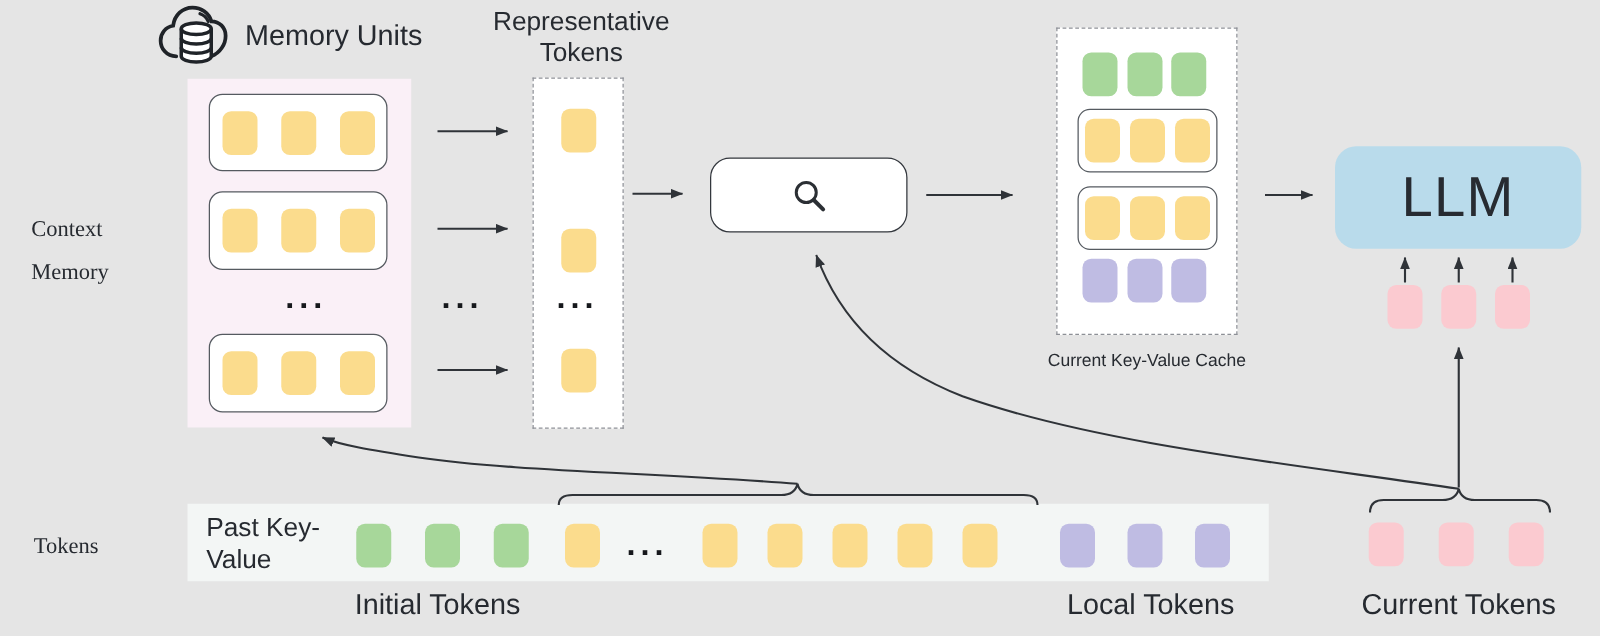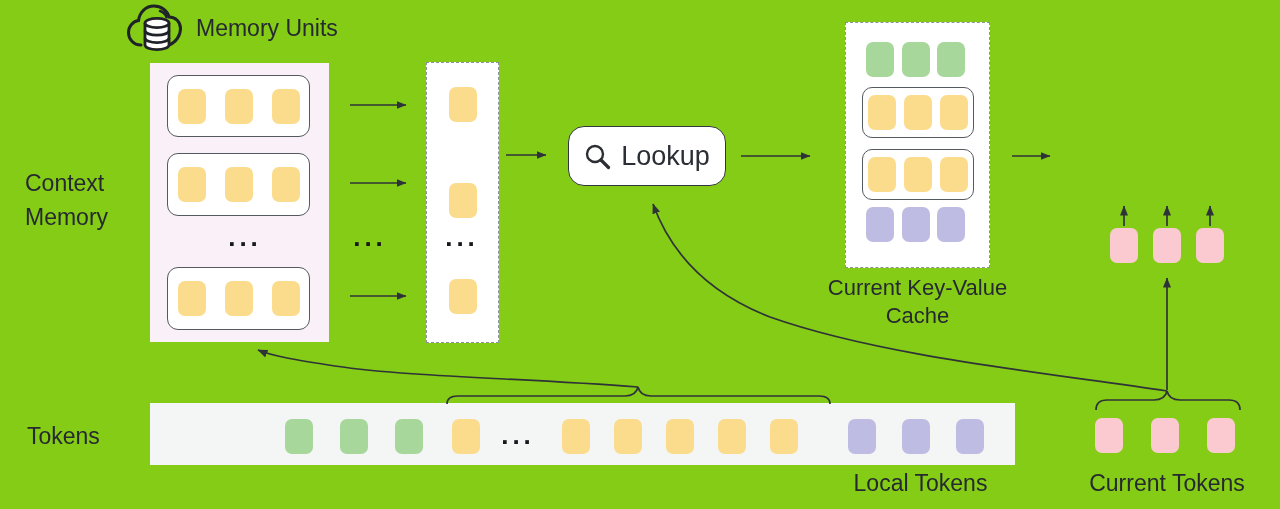--- a/index.html
+++ b/index.html
@@ -1,30 +1,30 @@
 <!DOCTYPE html>
 <html><head>
 <meta charset="utf-8">
 <style>
   html,body{margin:0;padding:0;background:#fff;}
   #canvas{
-    position:relative;width:1280px;height:509px;background:#84cc16;overflow:hidden;
+    position:relative;width:1280px;height:509px;background:#e5e5e5;overflow:hidden;
     font-family:"Liberation Sans","DejaVu Sans",sans-serif;color:#262a30;
   }
   .abs{position:absolute;}
   .token{width:28px;height:35px;border-radius:7px;flex:0 0 auto;}
   .trow{display:flex;align-items:center;}
   .unit-box{background:#fff;border:1.4px solid #555a60;border-radius:11px;
     display:flex;align-items:center;justify-content:center;gap:19px;box-sizing:border-box;}
   .cache-box-row{background:#fff;border:1.4px solid #555a60;border-radius:10px;
     display:flex;align-items:center;justify-content:center;gap:8px;box-sizing:border-box;}
   .dashed-box{border:1.6px dashed #8d9096;box-sizing:border-box;background:#fff;}
   .dots{font-weight:700;font-size:26px;line-height:22px;letter-spacing:4px;
     color:#16181c;text-align:center;}
-  .lbl-big{font-size:23px;line-height:34px;}
+  .lbl-big{font-size:18px;line-height:34px;font-family:Liberation Serif, serif;}
   .lbl-med{font-size:23px;line-height:27px;}
   .lbl-small{font-size:21px;line-height:25px;}
   .lbl-center{text-align:center;}
   .group-label{font-size:23px;text-align:center;}
   #lookup-btn{background:#fff;border:1.8px solid #33373d;border-radius:16px;
     display:flex;align-items:center;justify-content:center;gap:10px;
     font-size:27px;color:#2b2f35;box-sizing:border-box;}
   #llm-box{border-radius:17px;display:flex;align-items:center;justify-content:center;
     font-size:45px;letter-spacing:1px;color:#272b31;}
   svg.overlay{pointer-events:none;}
@@ -36,20 +36,21 @@
 
   <svg class="abs" style="left:126px;top:2px;" width="64" height="52" viewBox="0 0 64 52">
     <path d="M15,43 C7,43 2.5,36.5 2.5,30.5 C2.5,24.5 6.5,19.6 12.5,18.6 C13.5,10 20,4 28,4 C35,4 41,8.2 43.2,15 C49.5,15 54.5,20 54.5,26.5 C54.5,33.5 50,40.5 43,43" fill="none" stroke="#1f2328" stroke-width="3" stroke-linecap="round"></path>
     <path d="M34,9 C37,10 39.4,12.2 40.6,15.2" fill="none" stroke="#1f2328" stroke-width="2.6" stroke-linecap="round"></path>
     <path d="M19,21 v22 a12,4.6 0 0 0 24,0 v-22" fill="#ffffff" stroke="#1f2328" stroke-width="2.8"></path>
     <ellipse cx="31" cy="21" rx="12" ry="4.6" fill="#ffffff" stroke="#1f2328" stroke-width="2.8"></ellipse>
     <path d="M19,28.6 a12,4.6 0 0 0 24,0 M19,36 a12,4.6 0 0 0 24,0" fill="none" stroke="#1f2328" stroke-width="2.8"></path>
   </svg>
   <div class="abs lbl-med" style="left:196px;top:15px;">Memory Units</div>
 
+  <div class="abs lbl-small lbl-center" style="left:385px;top:5px;width:160px;">Representative Tokens</div>
 
   <div class="abs lbl-big" style="left:25px;top:166px;width:118px;">Context Memory</div>
 
   <div class="abs lbl-big" style="left:27px;top:419px;">Tokens</div>
 
   <div class="abs" style="left: 150px; top: 63px; width: 179px; height: 279px; background: rgb(250, 240, 247);"></div>
   <div class="abs unit-box" style="left:167px;top:75px;width:143px;height:62px;">
       <div class="token" style="background: rgb(251, 220, 141);"></div>
       <div class="token" style="background: rgb(251, 220, 141);"></div>
       <div class="token" style="background: rgb(251, 220, 141);"></div>
@@ -74,21 +75,20 @@
       <div class="token" style="background: rgb(251, 220, 141);"></div>
       <div class="token" style="background: rgb(251, 220, 141);"></div>
     </div>
   <div class="abs dots" style="left:430px;top:226px;width:64px;">...</div>
 
   <div id="lookup-btn" class="abs" style="left:568px;top:126px;width:158px;height:60px;">
     <svg width="27" height="27" viewBox="0 0 27 27">
       <circle cx="11" cy="11" r="8" fill="none" stroke="#2b2f34" stroke-width="2.4"></circle>
       <line x1="17" y1="17" x2="24.5" y2="24.5" stroke="#2b2f34" stroke-width="3.2" stroke-linecap="round"></line>
     </svg>
-    <span>Lookup</span>
   </div>
 
   <div class="abs dashed-box" style="left:845px;top:22px;width:145px;height:246px;"></div>
   <div class="abs trow" style="left:866px;top:42px;gap:7.5px;">
       <div class="token" style="background: rgb(167, 215, 154);"></div>
       <div class="token" style="background: rgb(167, 215, 154);"></div>
       <div class="token" style="background: rgb(167, 215, 154);"></div>
     </div>
   <div class="abs cache-box-row" style="left:862px;top:87px;width:112px;height:51px;">
       <div class="token" style="background: rgb(251, 220, 141);"></div>
@@ -98,30 +98,34 @@
   <div class="abs cache-box-row" style="left:862px;top:149px;width:112px;height:51px;">
       <div class="token" style="background: rgb(251, 220, 141);"></div>
       <div class="token" style="background: rgb(251, 220, 141);"></div>
       <div class="token" style="background: rgb(251, 220, 141);"></div>
     </div>
   <div class="abs trow" style="left:866px;top:207px;gap:7.5px;">
       <div class="token" style="background: rgb(191, 188, 227);"></div>
       <div class="token" style="background: rgb(191, 188, 227);"></div>
       <div class="token" style="background: rgb(191, 188, 227);"></div>
     </div>
-  <div class="abs lbl-small lbl-center" style="left:815px;top:274px;width:205px;font-size:22px;line-height:28px;">Current Key-Value Cache</div>
+  <div class="abs lbl-small lbl-center" style="left:815px;top:274px;width:205px;font-size:14px;line-height:28px;">Current Key-Value Cache</div>
 
+  <div id="llm-box" class="abs" style="left: 1068px; top: 117px; width: 197px; height: 82px; background: rgb(185, 219, 235);">
+    <span>LLM</span>
+  </div>
 
   <div class="abs trow" style="left:1110px;top:228px;gap:15px;">
       <div class="token" style="background: rgb(251, 202, 208);"></div>
       <div class="token" style="background: rgb(251, 202, 208);"></div>
       <div class="token" style="background: rgb(251, 202, 208);"></div>
     </div>
 
   <div class="abs" style="left: 150px; top: 403px; width: 865px; height: 62px; background: rgb(243, 246, 245);"></div>
+  <div class="abs lbl-small" style="left:165px;top:410px;width:118px;">Past Key-Value</div>
   <div class="abs trow" style="left:285px;top:418px;gap:27px;height:36px;">
       <div class="token" style="background: rgb(167, 215, 154);"></div>
       <div class="token" style="background: rgb(167, 215, 154);"></div>
       <div class="token" style="background: rgb(167, 215, 154);"></div>
     </div>
   <div class="abs trow" style="left:452px;top:418px;height:36px;">
       <div class="token" style="background: rgb(251, 220, 141);"></div>
     </div>
   <div class="abs dots" style="left:486px;top:424px;width:64px;">...</div>
   <div class="abs trow" style="left:562px;top:418px;gap:24px;height:36px;">
@@ -136,20 +140,21 @@
       <div class="token" style="background: rgb(191, 188, 227);"></div>
       <div class="token" style="background: rgb(191, 188, 227);"></div>
     </div>
 
   <div class="abs trow" style="left:1095px;top:417px;width:140px;height:36px;justify-content:space-between;">
       <div class="token" style="background: rgb(251, 202, 208);"></div>
       <div class="token" style="background: rgb(251, 202, 208);"></div>
       <div class="token" style="background: rgb(251, 202, 208);"></div>
     </div>
 
+  <div class="abs group-label" style="left:270px;top:470px;width:160px;">Initial Tokens</div>
   <div class="abs group-label" style="left:1078px;top:470px;width:178px;">Current Tokens</div>
   <div class="abs group-label" style="left:833px;top:470px;width:175px;">Local Tokens</div>
 
   <svg class="abs overlay" style="left:0;top:0;" width="1280" height="509" viewBox="0 0 1280 509">
     <defs>
       <marker id="arw" markerUnits="userSpaceOnUse" markerWidth="12" markerHeight="10" refX="9.5" refY="4" orient="auto">
         <path d="M0,0 L10,4 L0,8 Z" fill="#2f3338"></path>
       </marker>
     </defs>
     <g stroke="#2f3338" stroke-width="1.7" fill="none">

